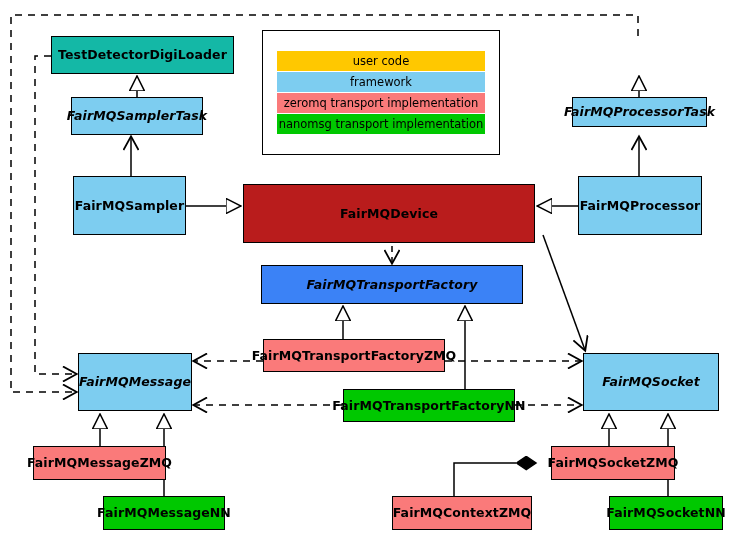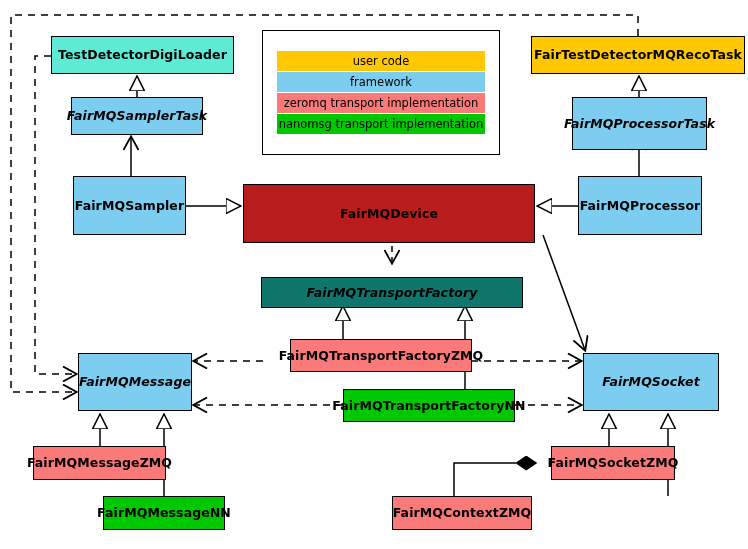--- a/index.html
+++ b/index.html
@@ -137,46 +137,46 @@
         <span>framework</span>
       </div>
     <div class="legend-row" style="background:#FA7A7A;text-align:right;">
         <span>zeromq transport implementation</span>
       </div>
     <div class="legend-row" style="background:#00C800;">
         <span>nanomsg transport implementation</span>
       </div>
   </div>
 
-  <div class="node" style="left:51px; top:36px; width:183px; height:38px; background:#5eead4;">TestDetectorDigiLoader</div>
+  <div class="node" style="left:51px; top:36px; width:183px; height:38px; background:#14b8a6;">TestDetectorDigiLoader</div>
 
-  <div class="node" style="left:531px; top:36px; width:214px; height:38px; background:#FFC800;">FairTestDetectorMQRecoTask</div>
 
   <div class="node italic" style="left:71px; top:97px; width:132px; height:38px; background:#7DCDF0;">FairMQSamplerTask</div>
 
-  <div class="node italic" style="left:572px; top:97px; width:135px; height:53px; background:#7DCDF0;">FairMQProcessorTask</div>
+  <div class="node italic" style="left:572px; top:97px; width:135px; height:30px; background:#7DCDF0;">FairMQProcessorTask</div>
 
   <div class="node" style="left:73px; top:176px; width:113px; height:59px; background:#7DCDF0;">FairMQSampler</div>
 
   <div class="node" style="left:243px; top:184px; width:292px; height:59px; background:#b91c1c;">FairMQDevice</div>
 
   <div class="node" style="left:578px; top:176px; width:124px; height:59px; background:#7DCDF0;">FairMQProcessor</div>
 
-  <div class="node italic" style="left:261px; top:265px; width:262px; height:31px; background:#0f766e;margin-top:12px;">FairMQTransportFactory</div>
+  <div class="node italic" style="left:261px; top:265px; width:262px; height:39px; background:#3b82f6;">FairMQTransportFactory</div>
 
-  <div class="node" style="left:263px; top:339px; width:182px; height:33px; background:#FA7A7A;margin-left:27px;">FairMQTransportFactoryZMQ</div>
+  <div class="node" style="left:263px; top:339px; width:182px; height:33px; background:#FA7A7A;">FairMQTransportFactoryZMQ</div>
 
   <div class="node" style="left:343px; top:389px; width:172px; height:33px; background:#00C800;">FairMQTransportFactoryNN</div>
 
   <div class="node italic" style="left:78px; top:353px; width:114px; height:58px; background:#7DCDF0;">FairMQMessage</div>
 
   <div class="node italic" style="left:583px; top:353px; width:136px; height:58px; background:#7DCDF0;">FairMQSocket</div>
 
   <div class="node" style="left:33px; top:446px; width:133px; height:34px; background:#FA7A7A;">FairMQMessageZMQ</div>
 
   <div class="node" style="left:103px; top:496px; width:122px; height:34px; background:#00C800;">FairMQMessageNN</div>
 
   <div class="node" style="left:551px; top:446px; width:124px; height:34px; background:#FA7A7A;">FairMQSocketZMQ</div>
 
   <div class="node" style="left:392px; top:496px; width:140px; height:34px; background:#FA7A7A;">FairMQContextZMQ</div>
 
+  <div class="node" style="left:609px; top:496px; width:114px; height:34px; background:#00C800;">FairMQSocketNN</div>
 
 </div>
 
 </body></html>

